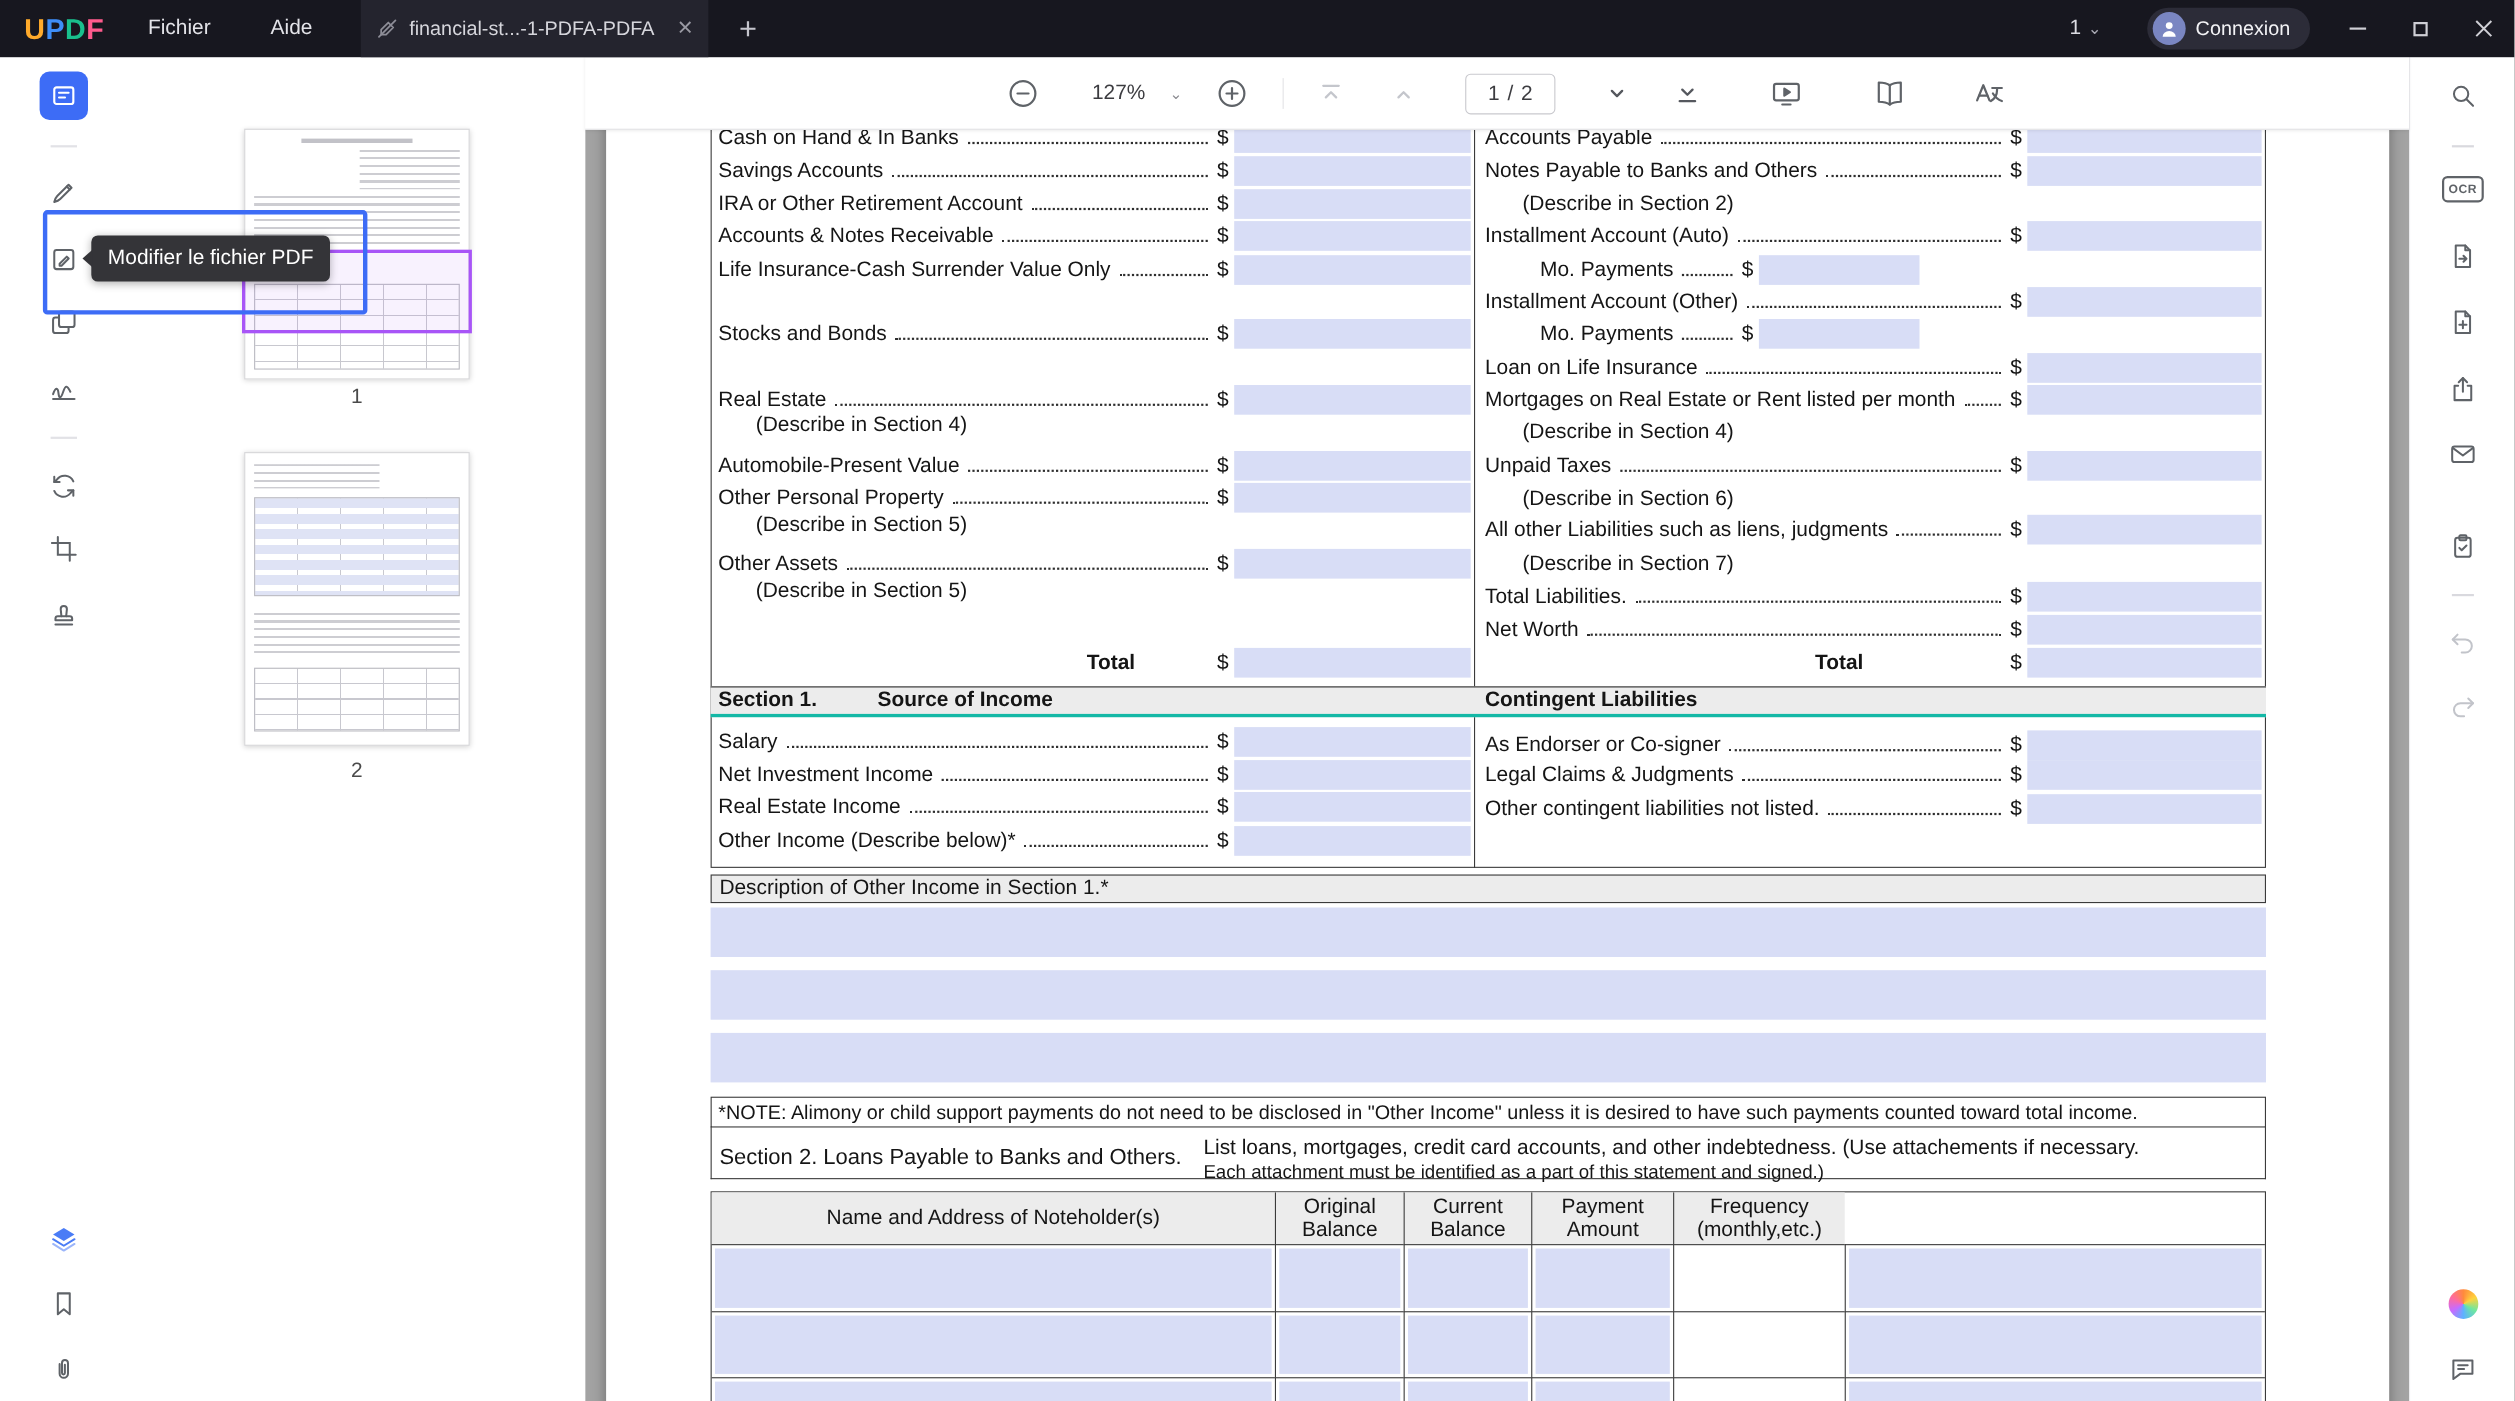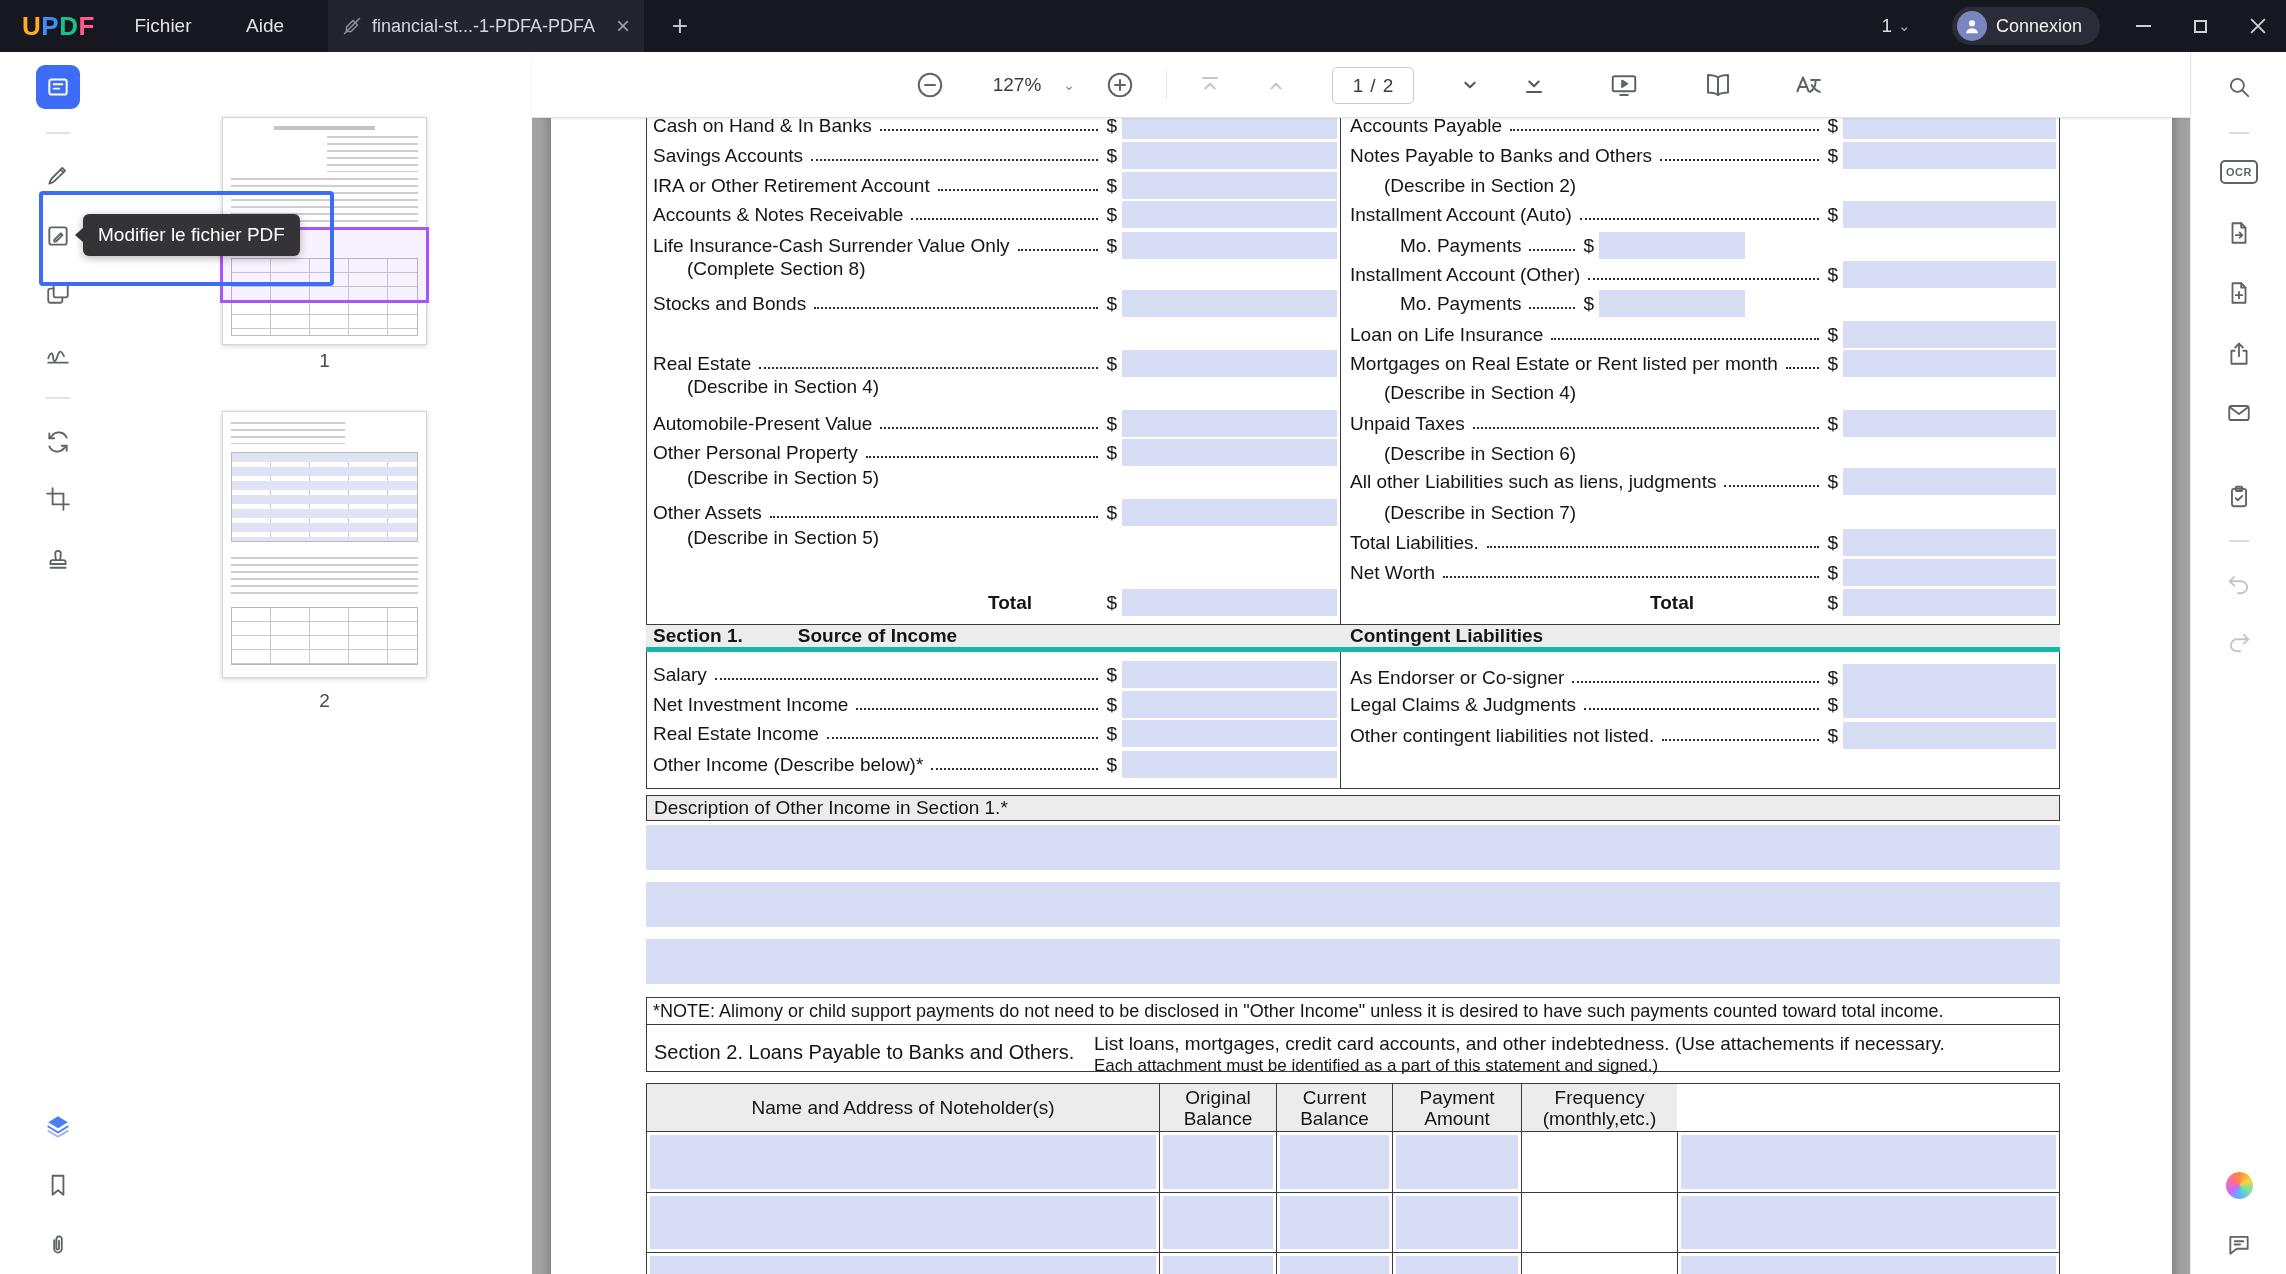--- a/index.html
+++ b/index.html
@@ -82,21 +82,21 @@
 .dots{flex:1;align-self:flex-end;margin:0 8px 9px 8px;border-bottom:2px dotted #2e2e2e;min-width:10px}
 .sp{flex:1}
 .cur{margin-right:5px}
 .fld{width:215px;height:27px;background:#d8ddf6;flex:none}
 .rrow .fld{width:213px}
 .fld.sm{width:146px}
 .total .lbl{font-weight:bold}
 .lrow.total .lbl{margin-left:335px}
 .rrow.total .lbl{margin-left:300px}
 .sec1box{position:absolute;left:0;top:564px;width:1414px;height:165px;border:1px solid #3b3b3b}
-.sec1hdr{position:absolute;left:0;top:564px;width:1414px;height:28px;background:#ececec;border-top:1px solid #3b3b3b;border-bottom:5px solid #14b8a6;display:flex}
+.sec1hdr{position:absolute;left:0;top:564px;width:1414px;height:28px;background:#ececec;border-top:1px solid #3b3b3b;border-bottom:3px solid #14b8a6;display:flex}
 .s1l{width:695px;display:flex;align-items:center;gap:55px;padding-left:7px}
 .s1r{flex:1;display:flex;align-items:center;padding-left:9px}
 .deschdr{position:absolute;left:0;top:735px;width:1414px;height:26px;background:#ececec;border:1px solid #3b3b3b;display:flex;align-items:center;padding-left:7px}
 .stripe{position:absolute;left:0;width:1414px;height:45px;background:#d8ddf6}
 .st1{top:765px}.st2{top:822px}.st3{top:879px}
 .notebox{position:absolute;left:0;top:937px;width:1414px;height:28px;border:1px solid #3b3b3b;display:flex;align-items:center;padding-left:6px;font-size:18px}
 .sec2box{position:absolute;left:0;top:964px;width:1414px;height:48px;border:1px solid #3b3b3b;border-top:none}
 .sec2title{position:absolute;left:7px;top:17px;font-size:20px}
 .sec2d1{position:absolute;left:447px;top:9px;font-size:19px}
 .sec2d2{position:absolute;left:447px;top:32px;font-size:17px}
@@ -424,23 +424,20 @@
             <span class="dots"></span>
             <span class="cur">$</span>
             <span class="fld"></span>
           </div>
         <div class="frow lrow" style="top:171px">
             <span class="lbl">Life Insurance-Cash Surrender Value Only</span>
             <span class="dots"></span>
             <span class="cur">$</span>
             <span class="fld"></span>
           </div>
-        <div class="frow lrow sub" style="top:194px">
-            <span class="lbl">(Complete Section 8)</span>
-          </div>
         <div class="frow lrow" style="top:229px">
             <span class="lbl">Stocks and Bonds</span>
             <span class="dots"></span>
             <span class="cur">$</span>
             <span class="fld"></span>
           </div>
         <div class="frow lrow" style="top:289px">
             <span class="lbl">Real Estate</span>
             <span class="dots"></span>
             <span class="cur">$</span>

